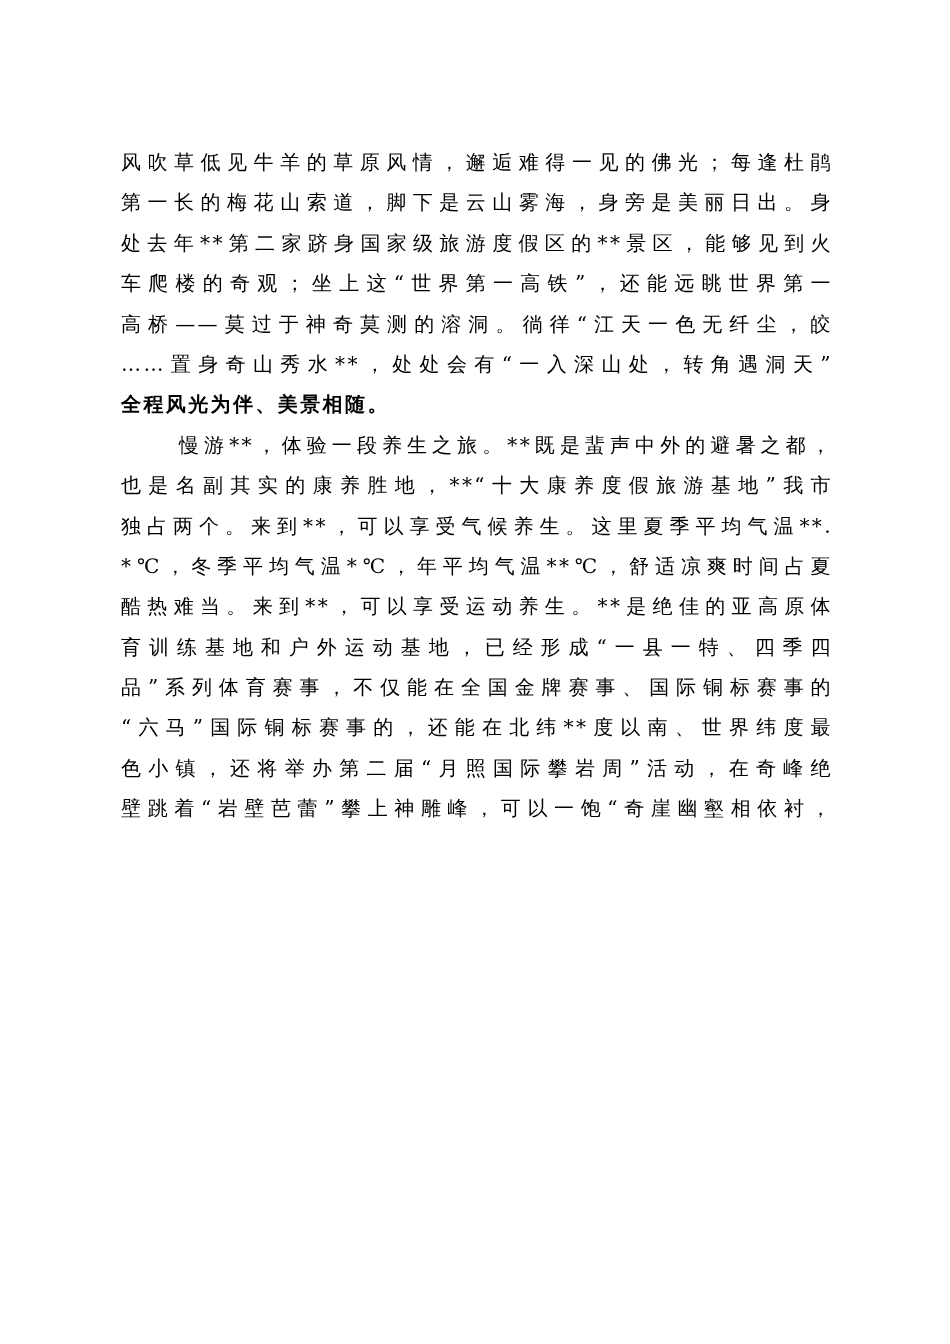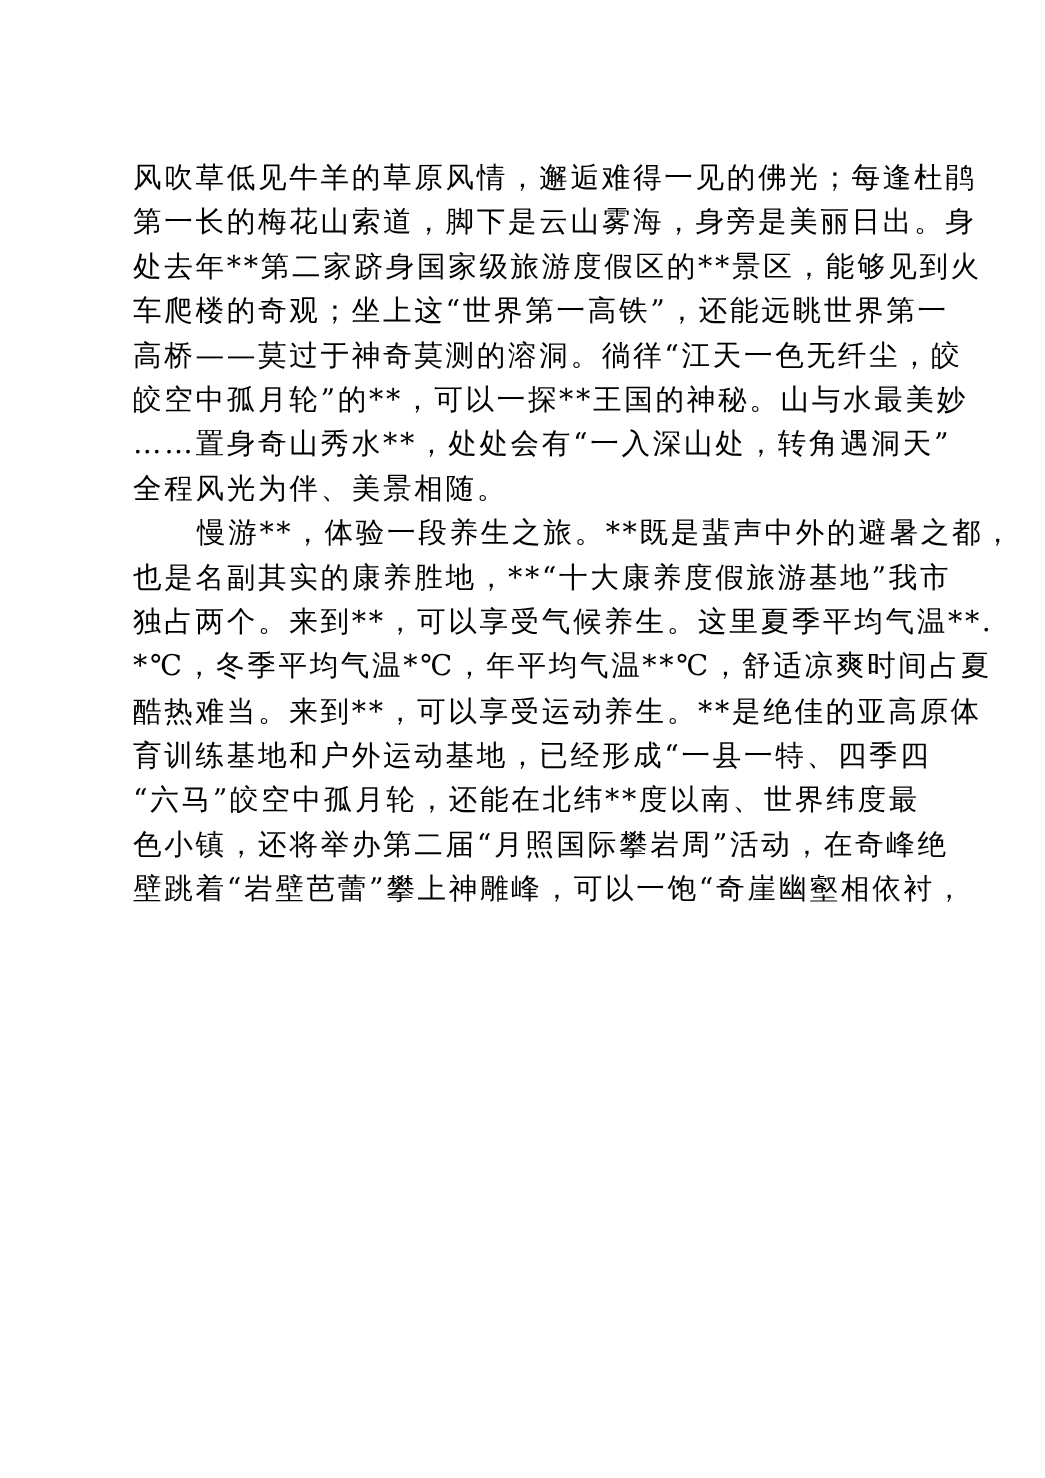--- a/index.html
+++ b/index.html
@@ -17,51 +17,52 @@
     }
     .page {
       position: absolute;
       left: 121px;
       top: 142px;
       width: 712px;
     }
     .line {
       height: 40.4px;
       line-height: 40.4px;
-      font-size: 26px;
+      font-size: 20px;
       white-space: nowrap;
       letter-spacing: 2.4px;
       text-align: justify;
       text-align-last: justify;
     }
     .line.last {
       text-align-last: left;
+      font-weight: bold;
     }
     .line.indent {
       padding-left: 58px;
     }
   </style>
 </head>
 <body>
 
 <div class="page">
   <div>
     <div class="line">风吹草低见牛羊的草原风情，邂逅难得一见的佛光；每逢杜鹃</div>
     <div class="line">第一长的梅花山索道，脚下是云山雾海，身旁是美丽日出。身</div>
     <div class="line">处去年**第二家跻身国家级旅游度假区的**景区，能够见到火</div>
     <div class="line">车爬楼的奇观；坐上这“世界第一高铁”，还能远眺世界第一</div>
     <div class="line">高桥——莫过于神奇莫测的溶洞。徜徉“江天一色无纤尘，皎</div>
-    <div class="line">皎空中孤月轮”的**，可以一探**王国的神秘。山与水最美妙</div>
     <div class="line">……置身奇山秀水**，处处会有“一入深山处，转角遇洞天”</div>
     <div class="line last">全程风光为伴、美景相随。</div>
   </div>
   <div>
     <div class="line indent">慢游**，体验一段养生之旅。**既是蜚声中外的避暑之都，</div>
     <div class="line">也是名副其实的康养胜地，**“十大康养度假旅游基地”我市</div>
     <div class="line">独占两个。来到**，可以享受气候养生。这里夏季平均气温**.</div>
     <div class="line">*℃，冬季平均气温*℃，年平均气温**℃，舒适凉爽时间占夏</div>
     <div class="line">酷热难当。来到**，可以享受运动养生。**是绝佳的亚高原体</div>
     <div class="line">育训练基地和户外运动基地，已经形成“一县一特、四季四</div>
-    <div class="line">“六马”皎空中孤月轮，还能在北纬**度以南、世界纬度最</div>
+    <div class="line">品”系列体育赛事，不仅能在全国金牌赛事、国际铜标赛事的</div>
+    <div class="line">“六马”国际铜标赛事的，还能在北纬**度以南、世界纬度最</div>
     <div class="line">色小镇，还将举办第二届“月照国际攀岩周”活动，在奇峰绝</div>
     <div class="line">壁跳着“岩壁芭蕾”攀上神雕峰，可以一饱“奇崖幽壑相依衬，</div>
   </div>
 </div>
 
 </body></html>

